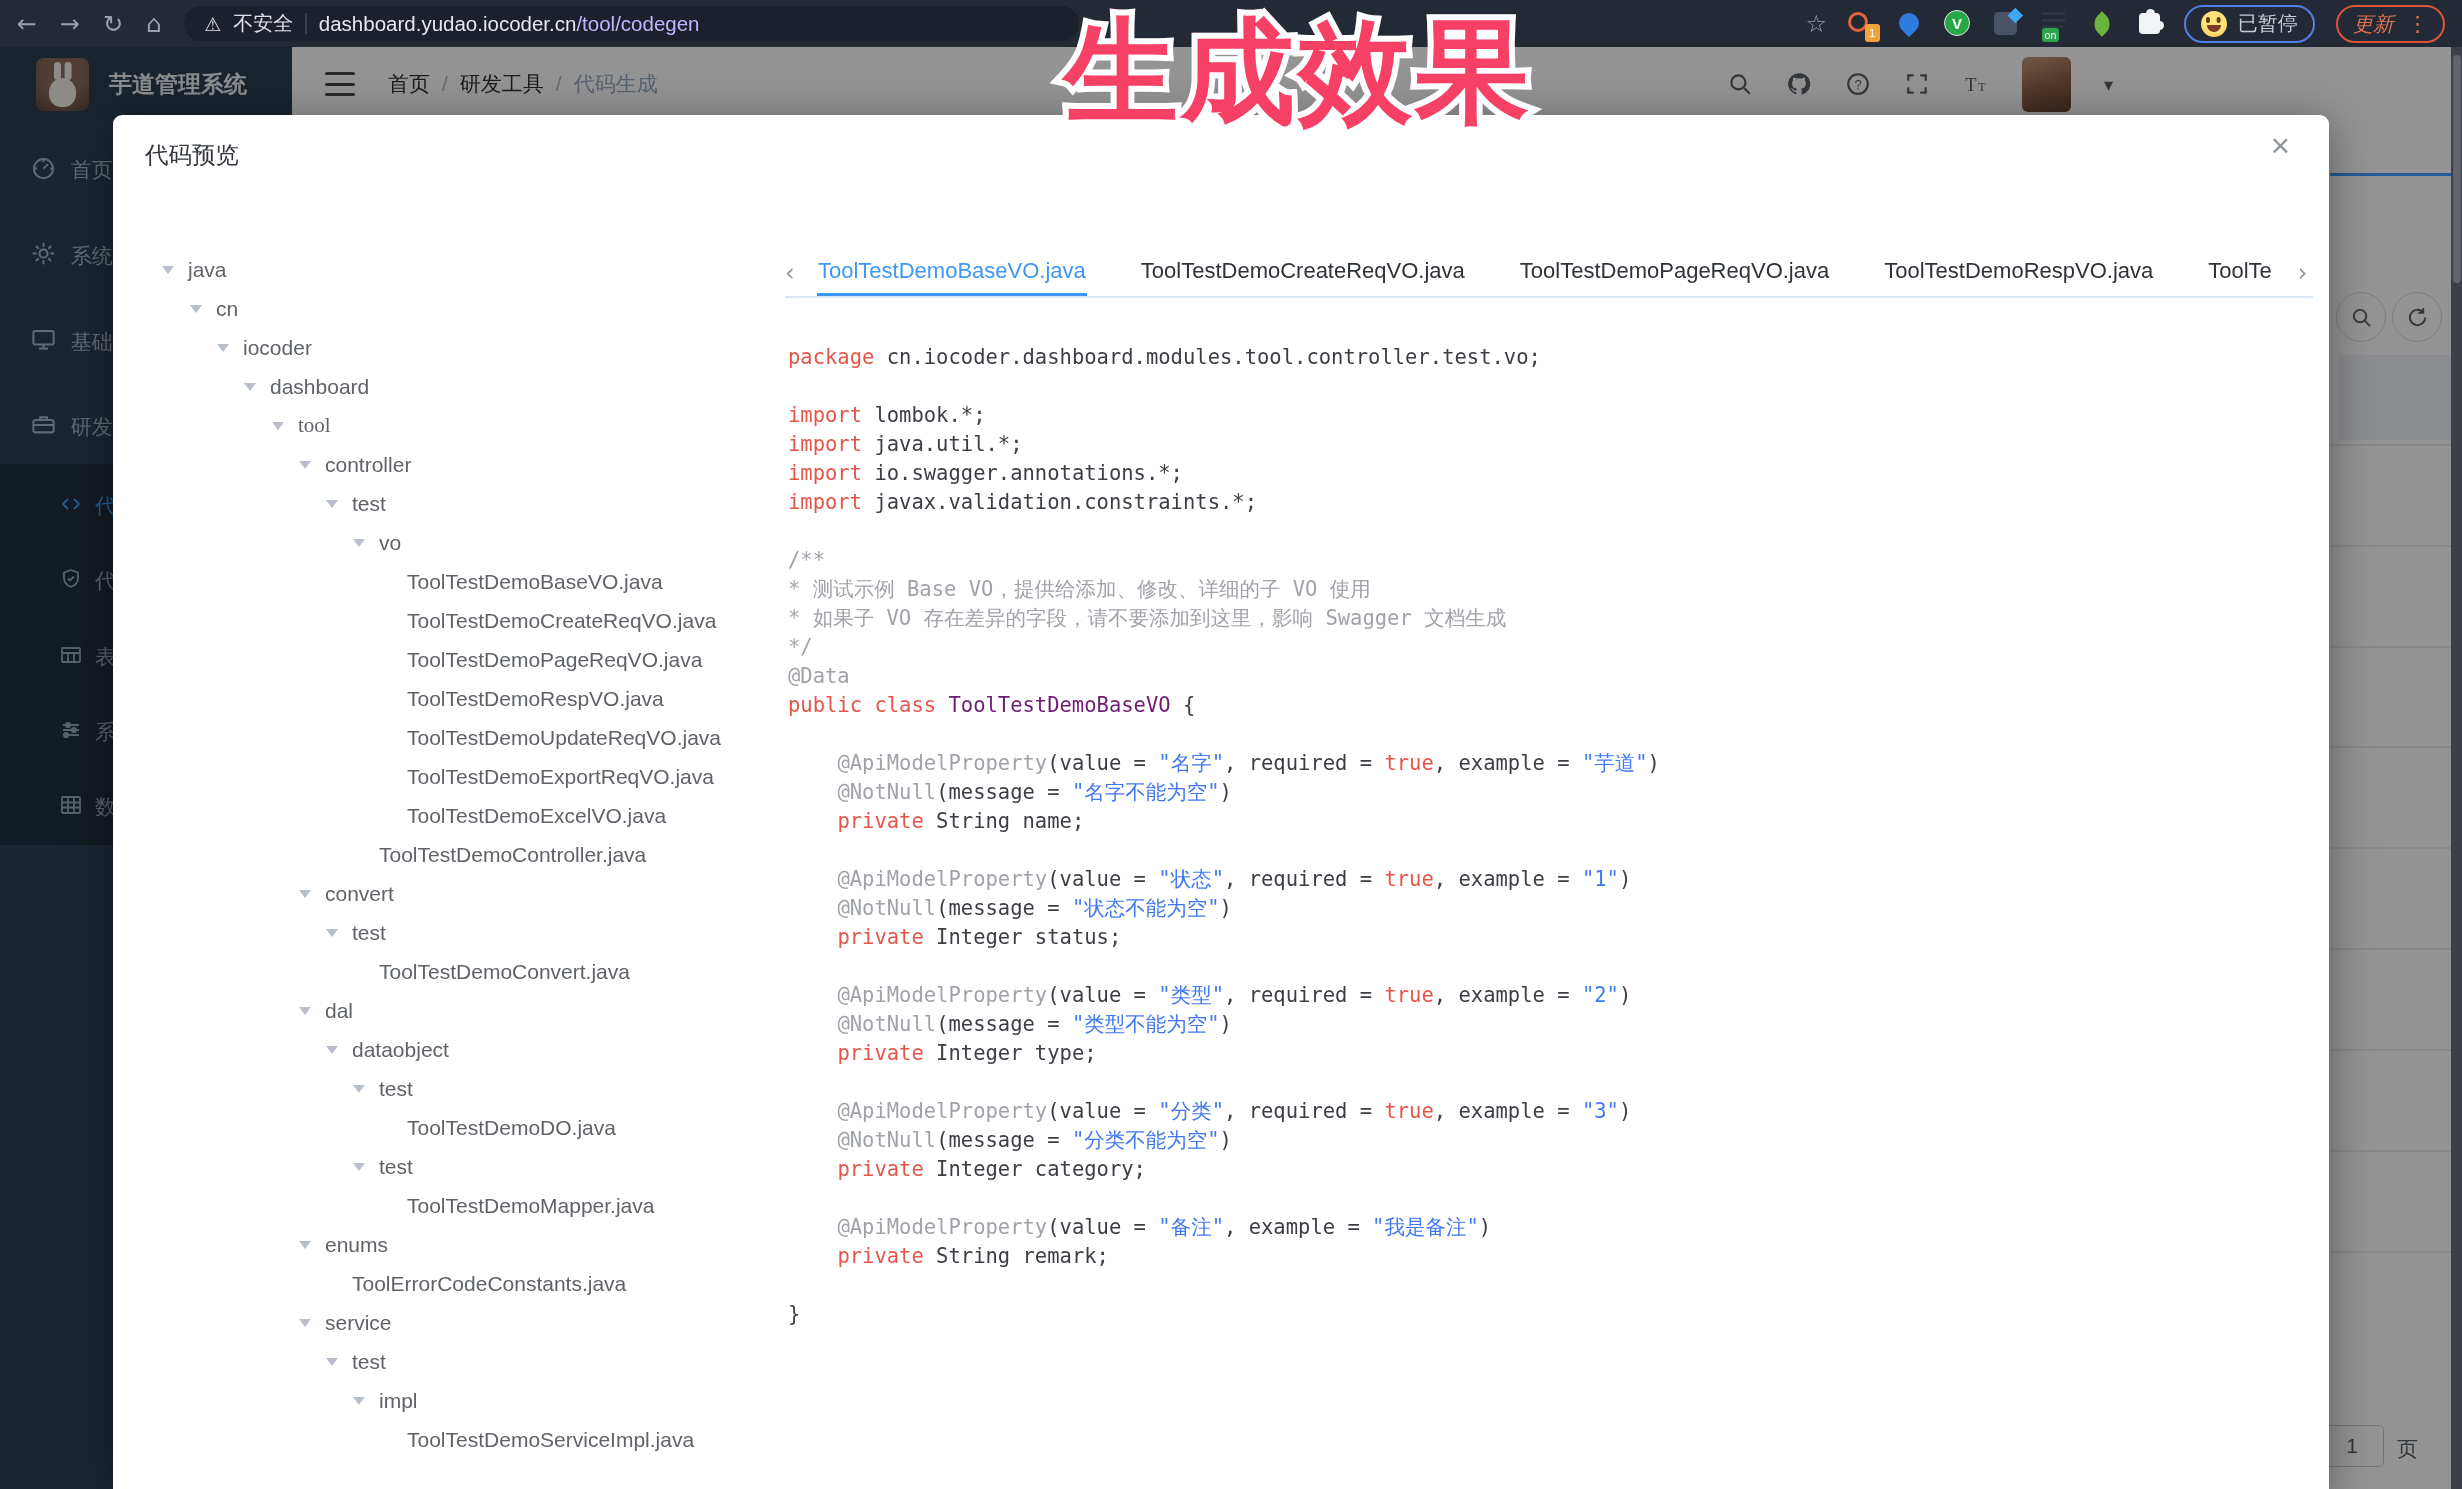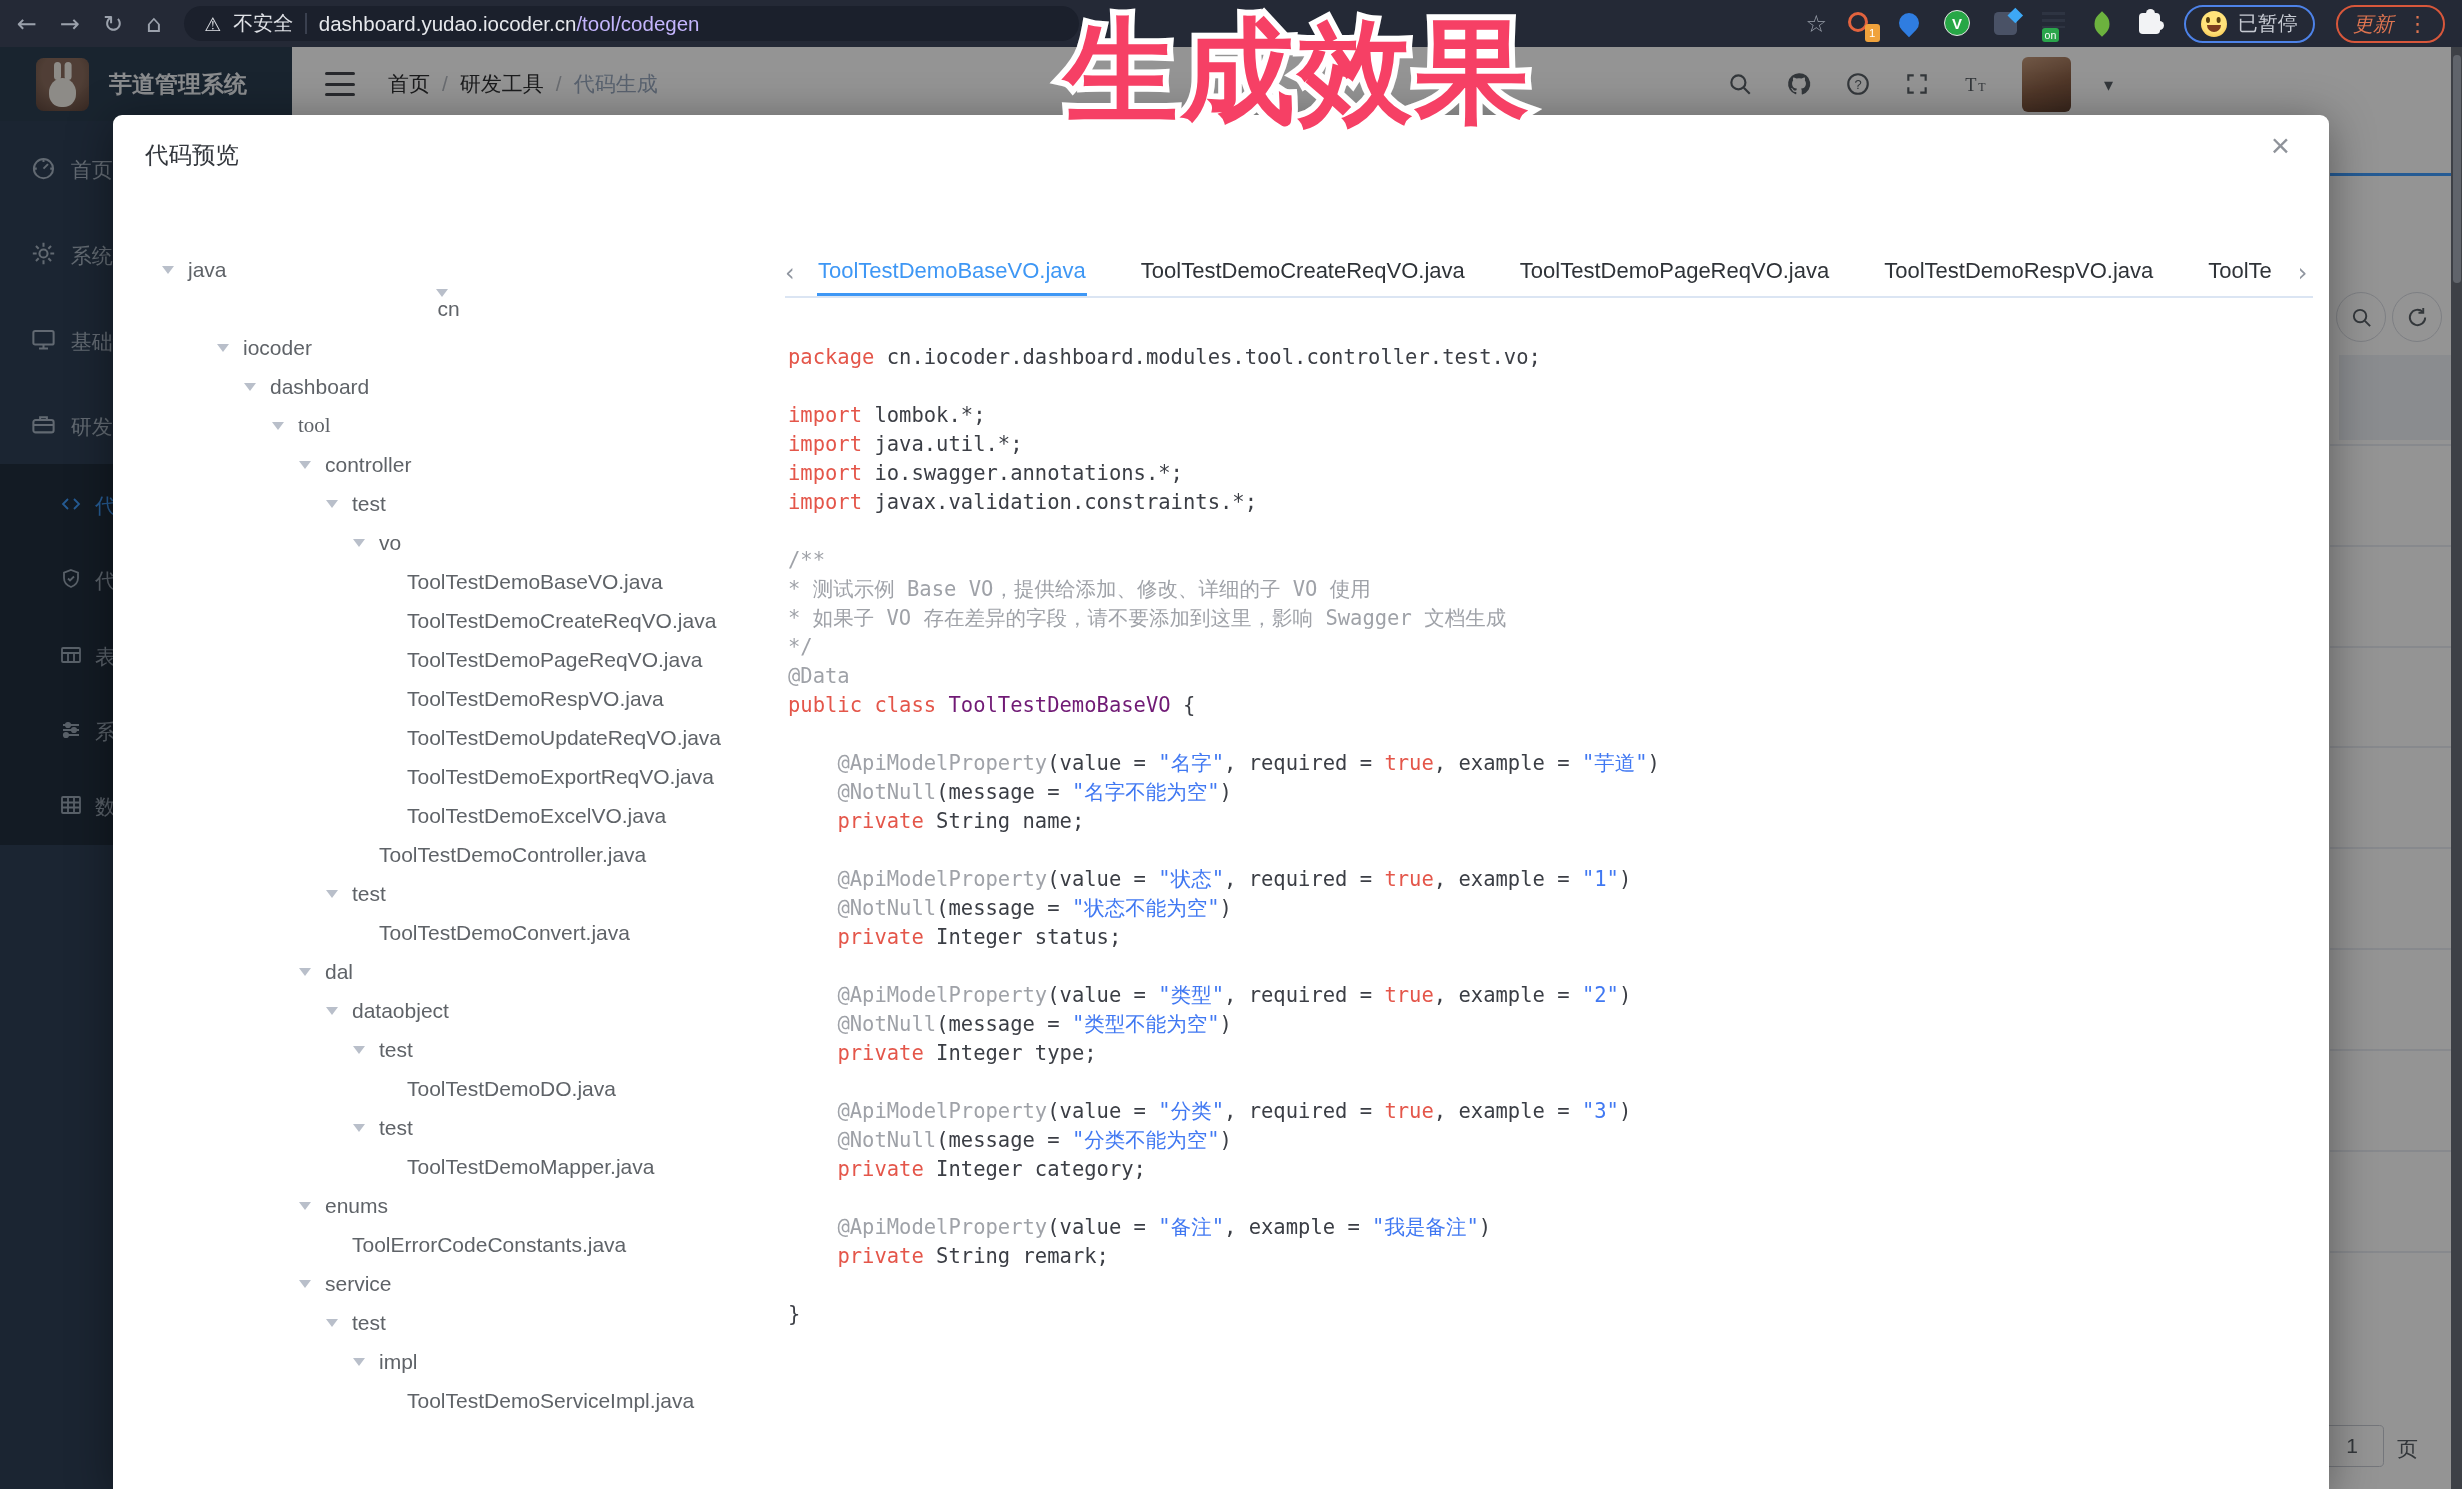--- a/index.html
+++ b/index.html
@@ -341,21 +341,21 @@
     <div class="modal-title">代码预览</div>
     <div class="modal-close">×</div>
 
     <div class="tree" id="tree">
         <div class="tree-row" style="padding-left: 49px;">
           <span class="caret-box">
             <span class="tree-caret"></span>
           </span>
           <span>java</span>
         </div>
-        <div class="tree-row" style=" flex-direction: column;">
+        <div class="tree-row" style="padding-left: 77px;">
           <span class="caret-box">
             <span class="tree-caret"></span>
           </span>
           <span>cn</span>
         </div>
         <div class="tree-row" style="padding-left: 104px;">
           <span class="caret-box">
             <span class="tree-caret"></span>
           </span>
           <span>iocoder</span>
@@ -414,20 +414,26 @@
           <span class="caret-box"></span>
           <span>ToolTestDemoExportReqVO.java</span>
         </div>
         <div class="tree-row" style="padding-left: 268px;">
           <span class="caret-box"></span>
           <span>ToolTestDemoExcelVO.java</span>
         </div>
         <div class="tree-row" style="padding-left: 240px;">
           <span class="caret-box"></span>
           <span>ToolTestDemoController.java</span>
+        </div>
+        <div class="tree-row" style="padding-left: 186px;">
+          <span class="caret-box">
+            <span class="tree-caret"></span>
+          </span>
+          <span>convert</span>
         </div>
         <div class="tree-row" style="padding-left: 213px;">
           <span class="caret-box">
             <span class="tree-caret"></span>
           </span>
           <span>test</span>
         </div>
         <div class="tree-row" style="padding-left: 240px;">
           <span class="caret-box"></span>
           <span>ToolTestDemoConvert.java</span>

